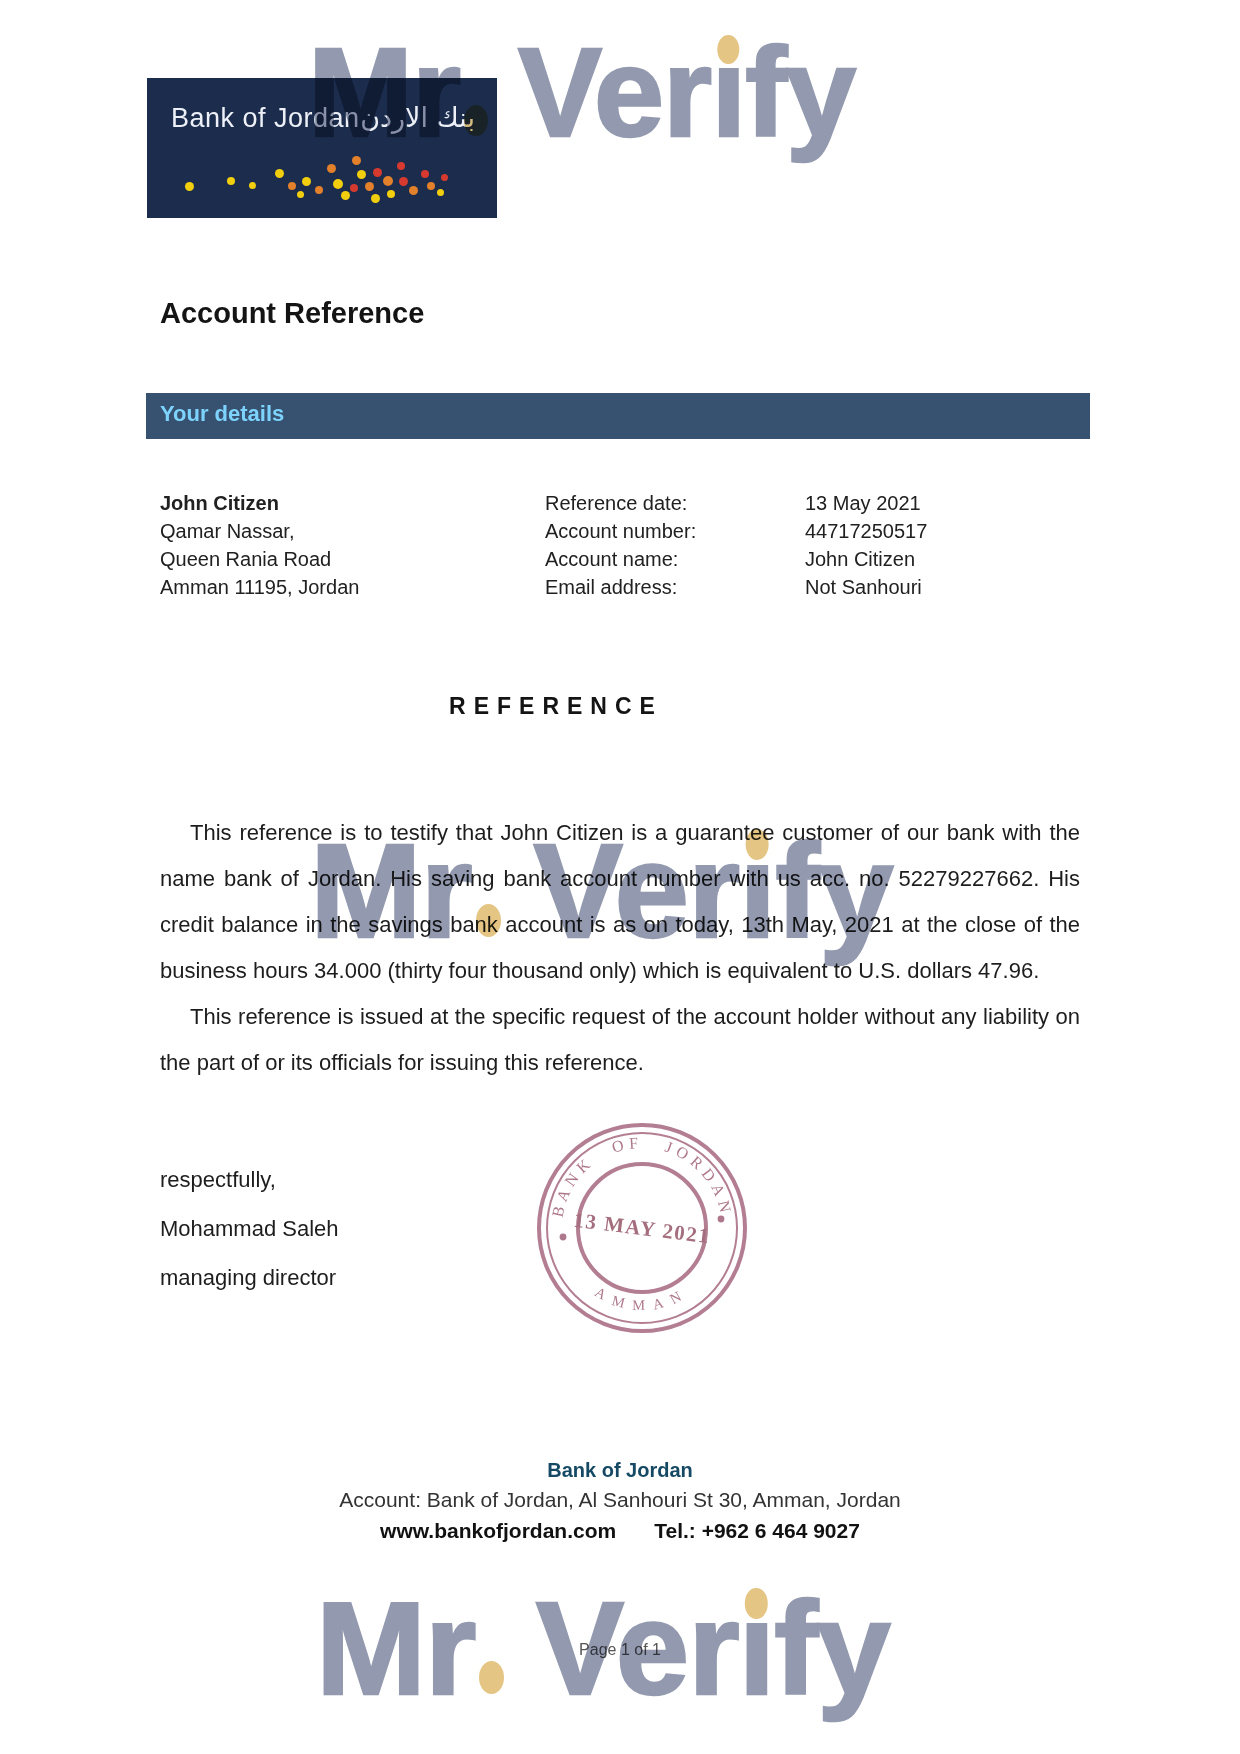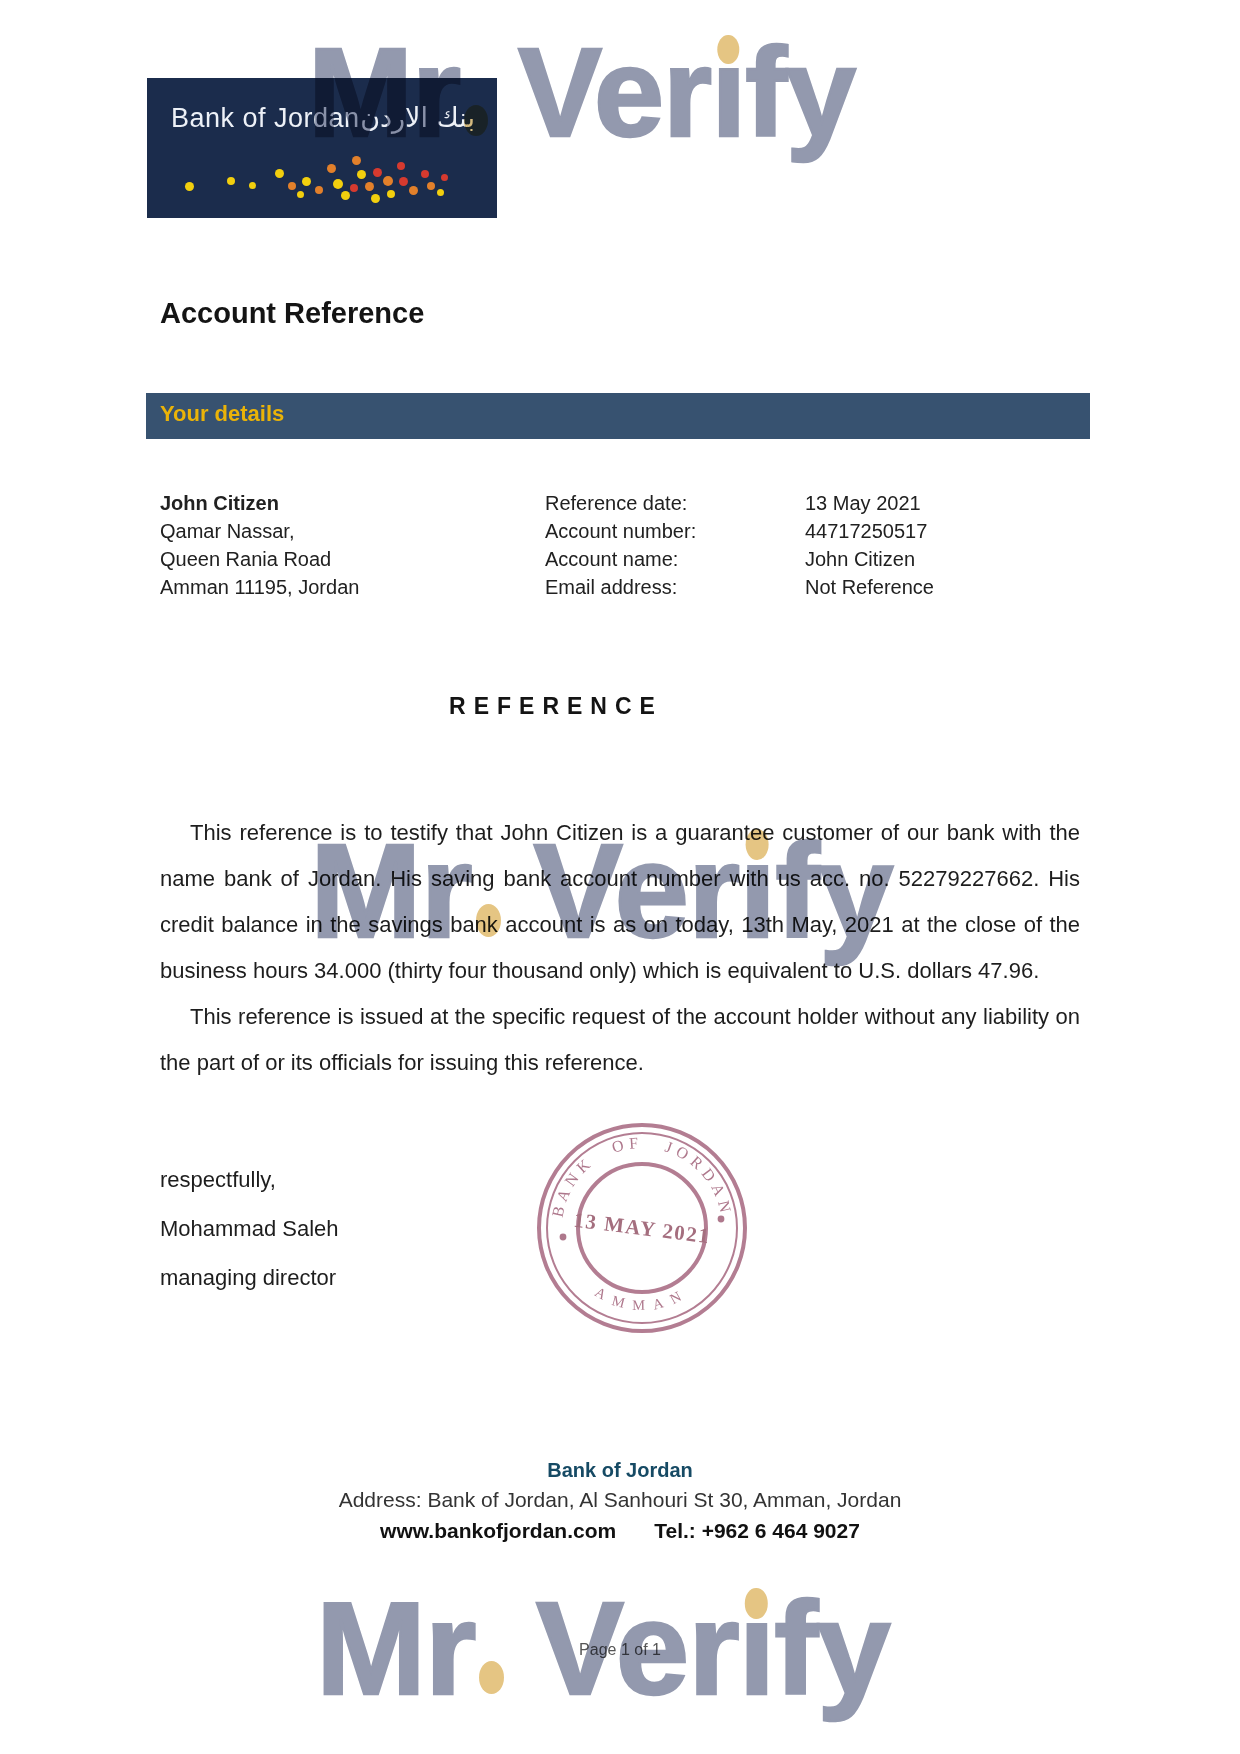--- a/index.html
+++ b/index.html
@@ -23,21 +23,21 @@
   .logo{position:absolute;left:147px;top:78px;width:350px;height:140px;background:#1b2c4c;z-index:2;}
   .logo-row{position:absolute;left:24px;right:22px;top:24px;display:flex;justify-content:space-between;
             align-items:baseline;color:#edf1f7;}
   .logo-latin{font-size:27px;letter-spacing:.5px;}
   .logo-arabic{font-family:"DejaVu Sans",sans-serif;font-size:27px;}
   .dot{position:absolute;border-radius:50%;}
 
   
   .doc-title{position:absolute;left:160px;top:297px;font-size:29px;font-weight:bold;color:#141414;z-index:3;}
   .section-bar{position:absolute;left:146px;top:393px;width:944px;height:46px;background:#375270;z-index:3;}
-  .section-bar span{position:absolute;left:14px;top:8px;color:#eab308;font-size:22px;font-weight:bold;}
+  .section-bar span{position:absolute;left:14px;top:8px;color:#7dd3fc;font-size:22px;font-weight:bold;}
 
   
   .recipient{position:absolute;left:160px;top:489px;font-size:20px;line-height:28px;z-index:3;}
   .recipient .name{font-weight:bold;}
   .fields{position:absolute;left:545px;top:489px;font-size:20px;line-height:28px;z-index:3;}
   .field-row{display:flex;gap:27px;}
   .field-label{width:233px;}
   .field-value{}
 
   
@@ -129,21 +129,21 @@
     <div class="field-row">
       <span class="field-label">Account number:</span>
       <span class="field-value">44717250517</span>
     </div>
     <div class="field-row">
       <span class="field-label">Account name:</span>
       <span class="field-value">John Citizen</span>
     </div>
     <div class="field-row">
       <span class="field-label">Email address:</span>
-      <span class="field-value">Not Reference</span>
+      <span class="field-value">Not Sanhouri</span>
     </div>
   </div>
 
   <div class="ref-heading">REFERENCE</div>
 
   <div class="body-text">
     <p>This reference is to testify that John Citizen is a guarantee customer of our bank with the name bank of Jordan. His saving bank account number with us acc. no. 52279227662. His credit balance in the savings bank account is as on today, 13th May, 2021 at the close of the business hours 34.000 (thirty four thousand only) which is equivalent to U.S. dollars 47.96.</p>
     <p>This reference is issued at the specific request of the account holder without any liability on the part of or its officials for issuing this reference.</p>
   </div>
 
@@ -171,21 +171,21 @@
       <textPath href="#arcTop" startOffset="50%" text-anchor="middle">BANK OF JORDAN</textPath>
     </text>
     <text font-size="14.5" letter-spacing="9" fill="#a86d83">
       <textPath href="#arcBottom" startOffset="50%" text-anchor="middle">AMMAN</textPath>
     </text>
     <text x="112" y="119" text-anchor="middle" font-size="21" font-weight="bold" letter-spacing="1.5" fill="#9d6274" transform="rotate(7 112 112)">13 MAY 2021</text>
   </svg>
 
   <div class="footer">
     <div class="bank">Bank of Jordan</div>
-    <div class="addr">Address: Bank of Jordan, Al Sanhouri St 30, Amman, Jordan</div>
+    <div class="addr">Account: Bank of Jordan, Al Sanhouri St 30, Amman, Jordan</div>
     <div class="contact">
       <span class="site">www.bankofjordan.com</span><span>Tel.: +962 6 464 9027</span>
     </div>
   </div>
 
   <div class="page-indicator">Page 1 of 1</div>
 
   <div class="wm wm-bot">
     <span>Mr</span><span class="wm-dot"></span><span class="wm-ver">Ver</span><span class="wm-i"><span>ı</span><span class="wm-idot"></span></span><span>fy</span>
   </div>

